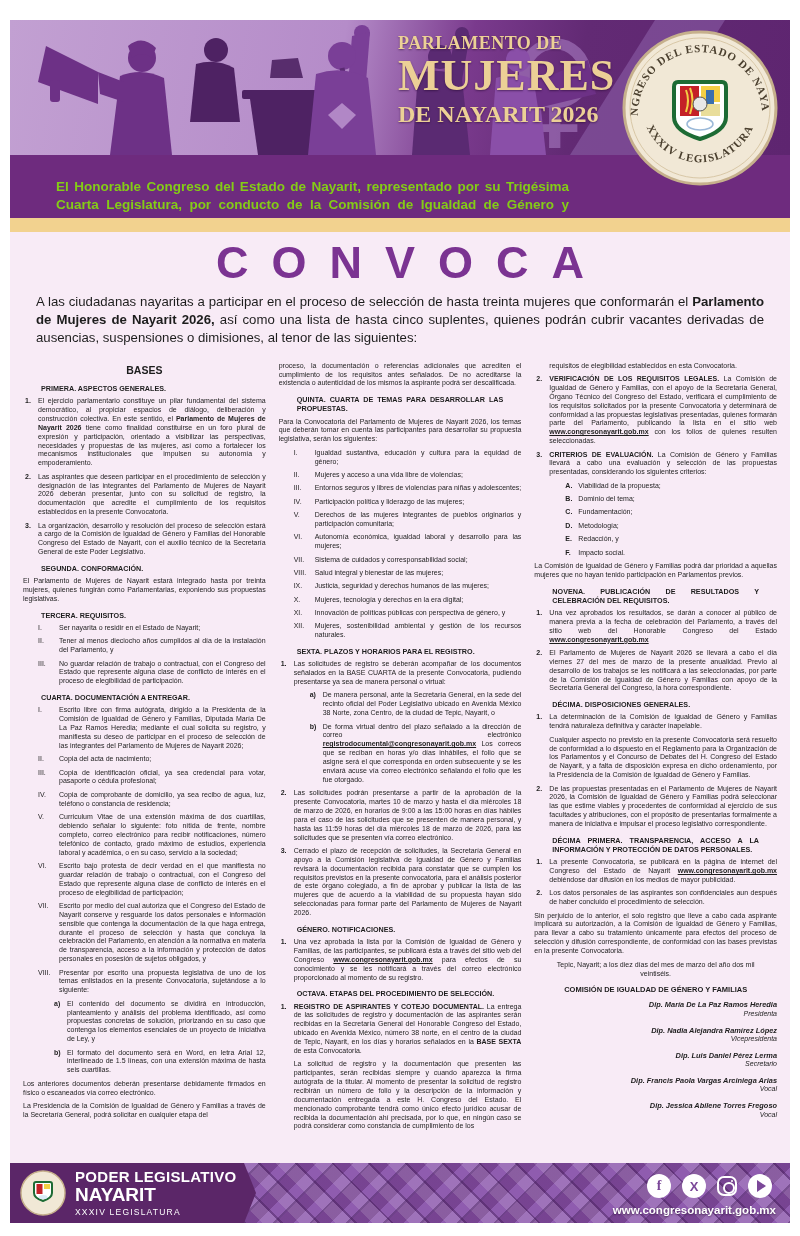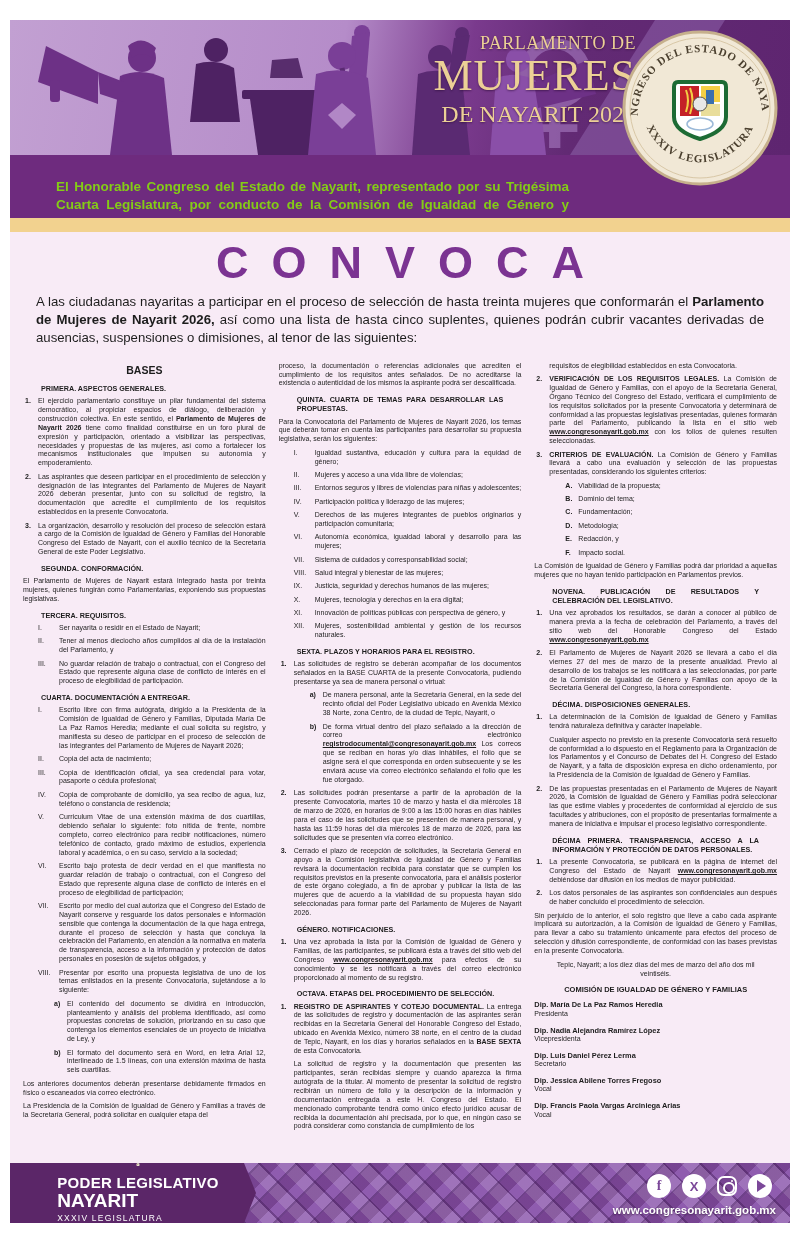--- a/index.html
+++ b/index.html
@@ -3,22 +3,22 @@
 <meta charset="utf-8">
 <style>
   html,body{margin:0;padding:0;background:#e8e8e8;}
   .page{position:relative;width:800px;height:1236px;background:#ffffff;margin:0 auto;
         font-family:"Liberation Sans",sans-serif;overflow:hidden;}
 
   
   .hero{position:absolute;top:20px;left:10px;right:10px;height:135px;overflow:hidden;
         background:linear-gradient(100deg,#c2a0d2 0%,#b58cc9 42%,#7a3a8d 58%,#622a74 72%,#5e2570 100%);}
   .hero svg{position:absolute;inset:0;}
-  .hero-title{position:absolute;left:388px;top:14px;width:238px;text-align:right;
-              color:#ecd096;font-family:"Liberation Serif",serif;font-weight:normal;line-height:1.05;
+  .hero-title{position:absolute;left:388px;top:14px;width:238px;text-align:left;
+              color:#ecd096;font-family:"Liberation Serif",serif;font-weight:bold;line-height:1.05;
               text-shadow:0 1px 2px rgba(40,10,50,.55);}
   .ht-top{font-size:18px;letter-spacing:.5px;}
   .ht-main{font-size:44px;letter-spacing:1px;}
   .ht-sub{font-size:24px;margin-top:3px;}
 
   
   .band{position:absolute;top:155px;left:10px;right:10px;height:63px;background:#6e2b7e;}
   .band p{margin:16px;padding:7px 205px 0 30px;color:#84cc16;font-weight:bold;font-size:13.5px;
           line-height:1.32;text-align:justify;}
 
@@ -41,31 +41,31 @@
   .p{margin:0 0 4.5px;}
   .pi{padding-left:15px;}
   .it{display:flex;margin:0 0 4.5px;}
   .it .m{flex:none;}
   .n{padding-left:2px}.n .m{width:13px;font-weight:bold;}
   .r{padding-left:15px}.r .m{width:21px;}
   .a{padding-left:31px}.a .m{width:13px;font-weight:bold;}
   .it .x{flex:1;text-align:justify;}
   .c{text-align:center;margin:5px 8px 6px;}
   .ch{text-align:center;font-weight:bold;font-size:7.5px;margin:6px 0 6px;}
-  .sign{text-align:left;margin:0 0 7px;}
+  .sign{text-align:right;margin:0 0 7px;font-style:italic;}
   .sn{font-weight:bold;font-size:7.4px;}
   .sr{font-size:7px;}
   .lnk{font-weight:bold;text-decoration:underline;}
   b{font-weight:bold;}
 
   
   .footer{position:absolute;bottom:13px;left:10px;right:10px;height:60px;display:flex;}
   .f-left{position:relative;z-index:2;width:246px;background:#5b2668;display:flex;align-items:center;
           gap:9px;padding-left:10px;box-sizing:border-box;color:#fff;
-          clip-path:polygon(0 0,calc(100% - 12px) 0,100% 50%,calc(100% - 12px) 100%,0 100%);flex-direction:column;}
+          clip-path:polygon(0 0,calc(100% - 12px) 0,100% 50%,calc(100% - 12px) 100%,0 100%);}
   .f-org1{font-size:15px;font-weight:bold;line-height:1.05;letter-spacing:.3px;}
   .f-org2{font-size:19px;font-weight:bold;line-height:1.05;}
   .f-org3{font-size:8.5px;letter-spacing:1.2px;margin-top:2px;}
   .f-right{position:relative;flex:1;margin-left:-12px;background-color:#8f5caf;overflow:hidden;
     background-image:
       repeating-linear-gradient(45deg, rgba(58,22,78,.38) 0 2px, transparent 2px 26px),
       repeating-linear-gradient(-45deg, rgba(58,22,78,.38) 0 2px, transparent 2px 26px),
       repeating-linear-gradient(45deg, transparent 0 13px, rgba(255,255,255,.14) 13px 26px),
       repeating-linear-gradient(-45deg, transparent 0 13px, rgba(90,38,110,.45) 13px 26px);}
   .socials{position:absolute;top:11px;right:18px;display:flex;gap:11px;align-items:center;}
@@ -365,21 +365,21 @@
           </div>
           <div class="it a">
             <span class="m">E.</span>
             <span class="x">Redacción, y</span>
           </div>
           <div class="it a">
             <span class="m">F.</span>
             <span class="x">Impacto social.</span>
           </div>
           <div class="p">La Comisión de Igualdad de Género y Familias podrá dar prioridad a aquellas mujeres que no hayan tenido participación en Parlamentos previos.</div>
-          <div class="h">NOVENA.  PUBLICACIÓN DE RESULTADOS Y CELEBRACIÓN DEL LEGISLATIVO.</div>
+          <div class="h">NOVENA.  PUBLICACIÓN DE RESULTADOS Y CELEBRACIÓN DEL REQUISITOS.</div>
           <div class="it n">
             <span class="m">1.</span>
             <span class="x">Una vez aprobados los resultados, se darán a conocer al público de manera previa a la fecha de celebración del Parlamento, a través del sitio web del Honorable Congreso del Estado <span class="lnk">www.congresonayarit.gob.mx</span></span>
           </div>
           <div class="it n">
             <span class="m">2.</span>
             <span class="x">El Parlamento de Mujeres de Nayarit 2026 se llevará a cabo el día viernes 27 del mes de marzo de la presente anualidad. Previo al desarrollo de los trabajos se les notificará a las seleccionadas, por parte de la Comisión de Igualdad de Género y Familias con apoyo de la Secretaría General del Congreso, la hora correspondiente.</span>
           </div>
           <div class="h">DÉCIMA. DISPOSICIONES GENERALES.</div>
           <div class="it n">
@@ -409,25 +409,25 @@
           </div>
           <div class="sign">
             <div class="sn">Dip. Nadia Alejandra Ramírez López</div>
             <div class="sr">Vicepresidenta</div>
           </div>
           <div class="sign">
             <div class="sn">Dip. Luis Daniel Pérez Lerma</div>
             <div class="sr">Secretario</div>
           </div>
           <div class="sign">
+            <div class="sn">Dip. Francis Paola Vargas Arciniega Arias</div>
+            <div class="sr">Vocal</div>
+          </div>
+          <div class="sign">
             <div class="sn">Dip. Jessica Abilene Torres Fregoso</div>
-            <div class="sr">Vocal</div>
-          </div>
-          <div class="sign">
-            <div class="sn">Dip. Francis Paola Vargas Arciniega Arias</div>
             <div class="sr">Vocal</div>
           </div>
         </div>
     </div>
   </div>
 
   <div class="footer">
     <div class="f-left">
       <svg width="46" height="46" viewBox="0 0 46 46">
         <circle cx="23" cy="23" r="22" fill="#f1e8d6" stroke="#c6b08c" stroke-width="1.5"></circle>

